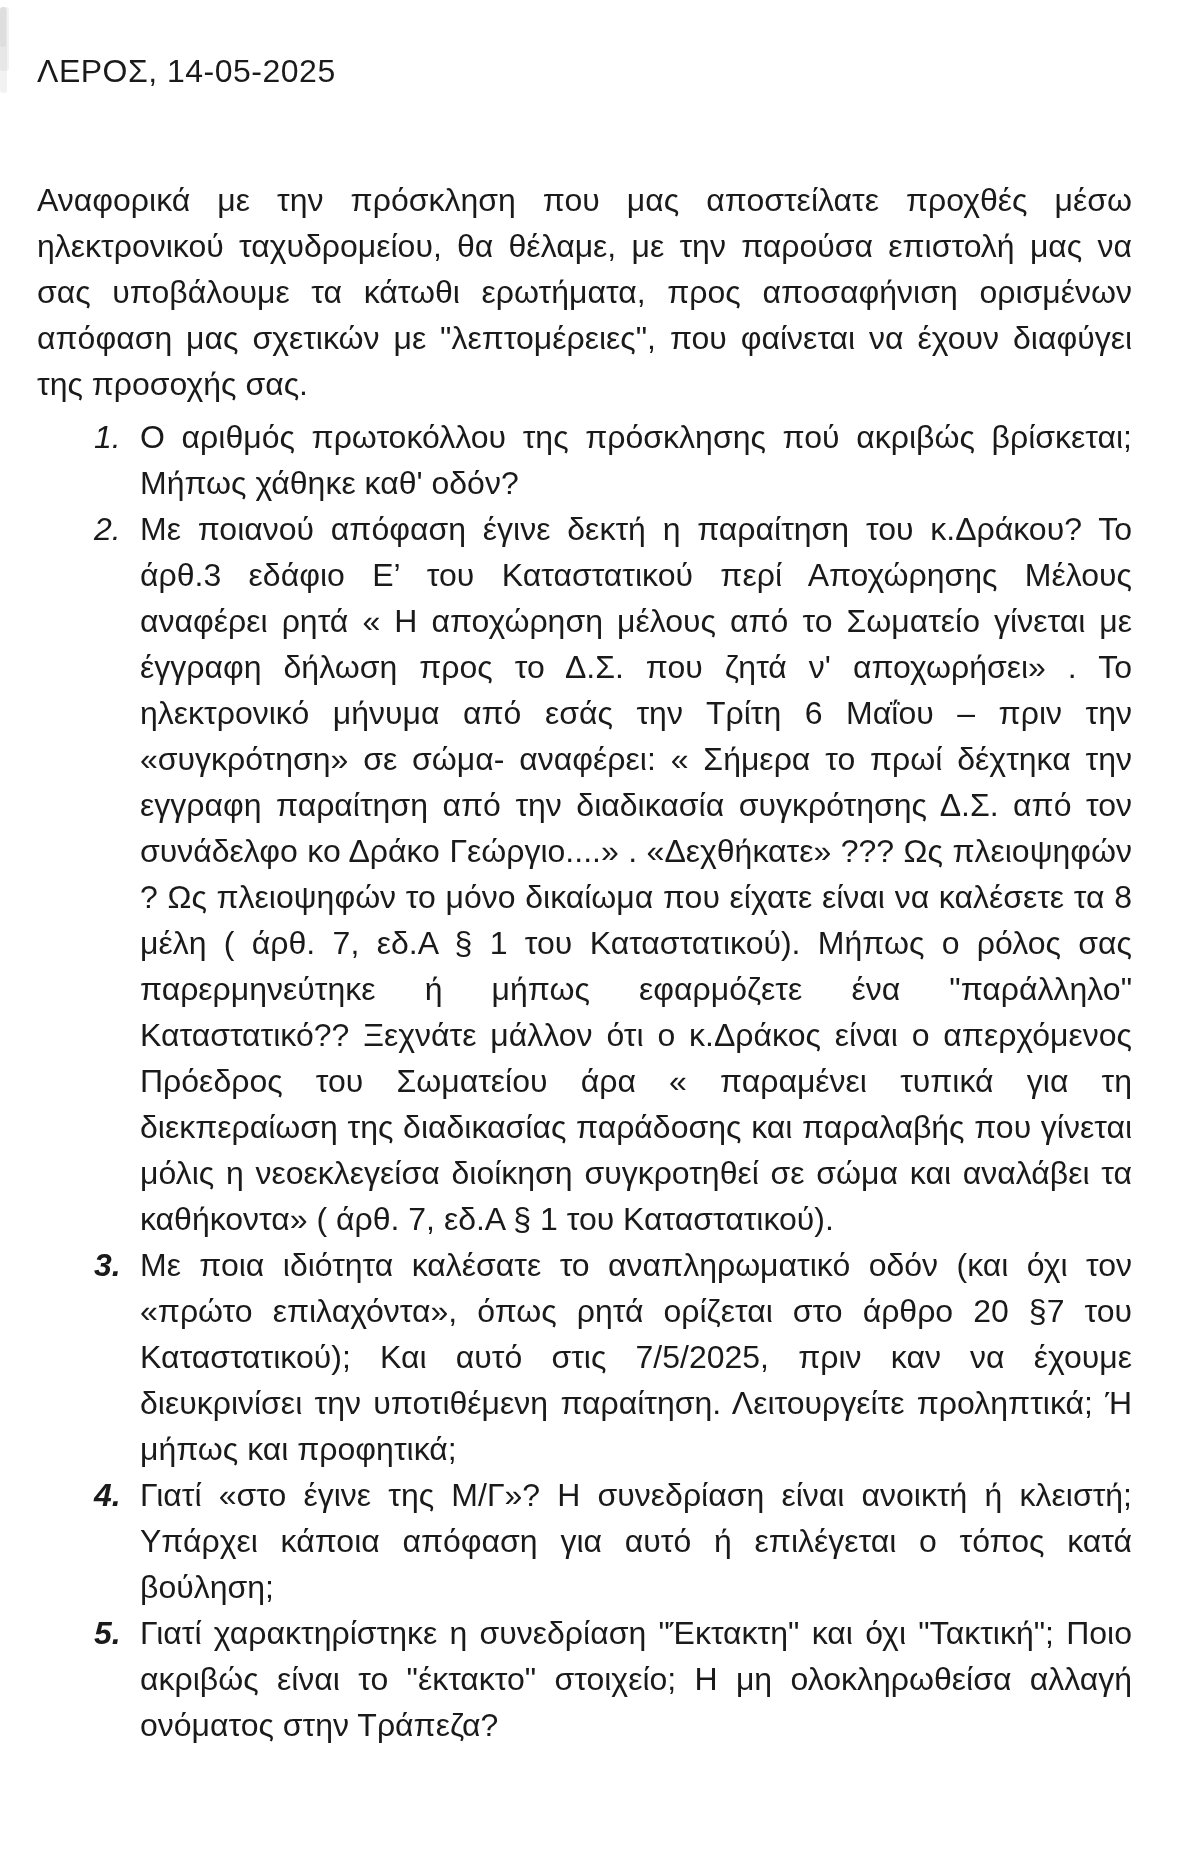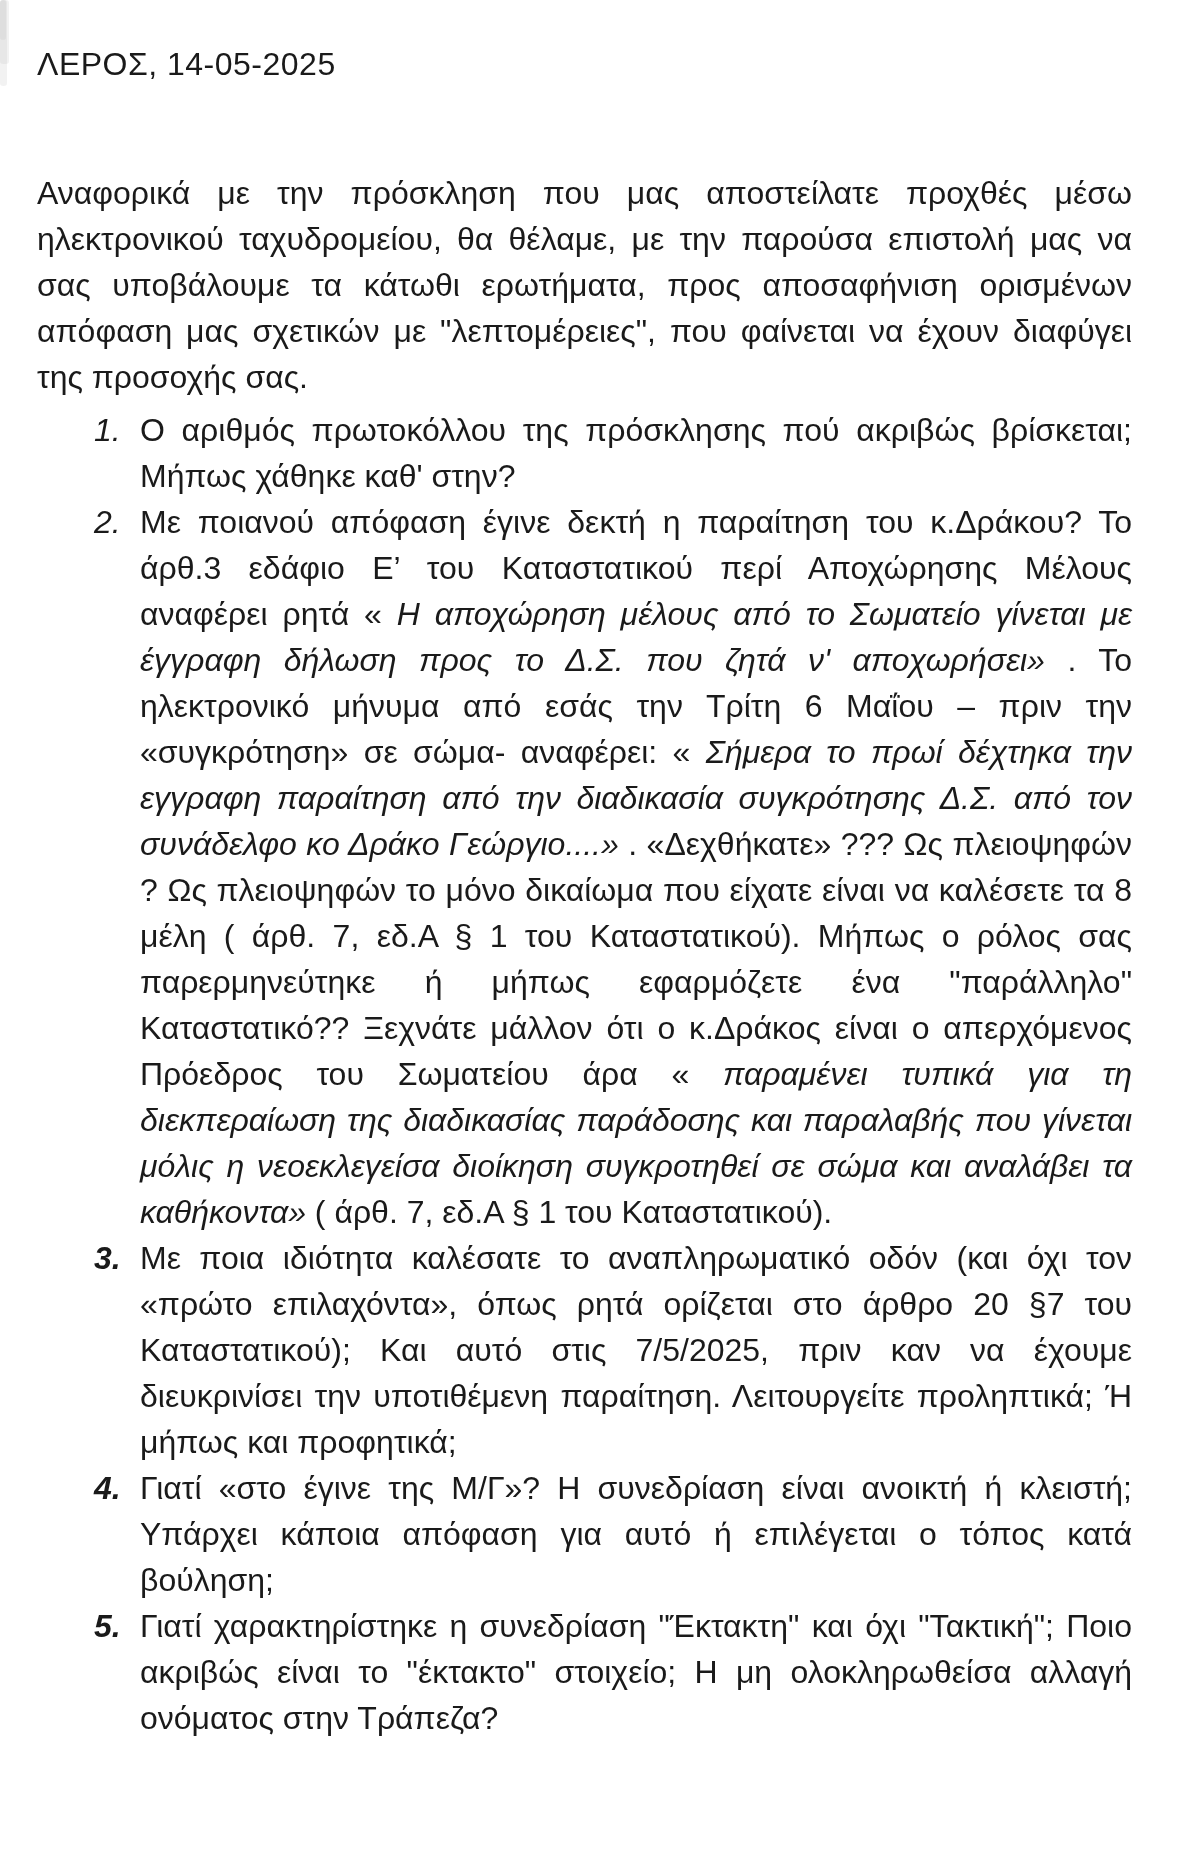--- a/index.html
+++ b/index.html
@@ -1,21 +1,21 @@
 <!DOCTYPE html>
 <html lang="el"><head>
 <meta charset="utf-8">
 <style>
   html,body{margin:0;padding:0;background:#ffffff;}
   .page{
     position:relative;
     width:1169px;height:1853px;
     background:#ffffff;
     box-sizing:border-box;
-    padding:0 37px;
+    padding:7px 37px;
     overflow:hidden;
     font-family:"Liberation Sans","DejaVu Sans",sans-serif;
     color:#1a1a1a;
     -webkit-font-smoothing:antialiased;
   }
   .date{
     margin-top:42px;
     font-size:32px;
     line-height:44px;
     letter-spacing:.5px;
@@ -45,21 +45,21 @@
     text-align:justify;
   }
   .num{
     position:absolute;
     left:-46px;top:0;
     font-style:italic;
     font-weight:normal;
   }
   .num.bold-italic{font-weight:bold;}
   .seg.bold{font-weight:normal;}
-  .seg.italic{font-style:italic;}
+  .seg.italic{}
   .artifact{
     position:absolute;
     background:#b9b9b9;
     opacity:.18;
     border-radius:3px;
     pointer-events:none;
   }
   .artifact.a1{left:0;top:668;width:9px;height:64px;}
   .artifact.a2{left:0;top:1452;width:7px;height:86px;}
   .artifact.a3{left:0;top:1628;width:6px;height:40px;}
@@ -71,19 +71,19 @@
   <div class="artifact a1"></div>
   <div class="artifact a2"></div>
   <div class="artifact a3"></div>
 
   <div class="date">ΛΕΡΟΣ, 14-05-2025</div>
 
 
   <p class="intro">Αναφορικά με την πρόσκληση που μας αποστείλατε προχθές μέσω ηλεκτρονικού ταχυδρομείου, θα θέλαμε, με την παρούσα επιστολή μας να σας υποβάλουμε τα κάτωθι ερωτήματα, προς αποσαφήνιση ορισμένων απόφαση μας σχετικών με "λεπτομέρειες", που φαίνεται να έχουν διαφύγει της προσοχής σας.</p>
 
   <div class="questions" id="questions">
-      <div class="q"><span class="num italic">1.</span><span class="seg bold">Ο αριθμός πρωτοκόλλου της πρόσκλησης πού ακριβώς βρίσκεται; </span><span class="seg normal">Μήπως χάθηκε καθ' στην?</span></div>
+      <div class="q"><span class="num italic">1.</span><span class="seg bold">Ο αριθμός πρωτοκόλλου της πρόσκλησης πού ακριβώς βρίσκεται; </span><span class="seg normal">Μήπως χάθηκε καθ' οδόν?</span></div>
       <div class="q"><span class="num italic">2.</span><span class="seg bold">Με ποιανού απόφαση έγινε δεκτή η παραίτηση του κ.Δράκου? </span><span class="seg normal"> Το άρθ.3 εδάφιο Ε’ του Καταστατικού περί Αποχώρησης Μέλους αναφέρει ρητά « </span><span class="seg italic">Η αποχώρηση μέλους από το Σωματείο γίνεται με έγγραφη δήλωση προς το Δ.Σ. που ζητά ν' αποχωρήσει»</span><span class="seg normal"> .  Το ηλεκτρονικό μήνυμα από εσάς την Τρίτη 6 Μαΐου – πριν την «συγκρότηση» σε σώμα- αναφέρει: « </span><span class="seg italic">Σήμερα το πρωί δέχτηκα την εγγραφη παραίτηση από την διαδικασία συγκρότησης Δ.Σ. από τον συνάδελφο κο Δράκο  Γεώργιο....»</span><span class="seg normal"> . «Δεχθήκατε» ??? Ως πλειοψηφών ? Ως πλειοψηφών το </span><span class="seg bold">μόνο</span><span class="seg normal"> δικαίωμα που είχατε είναι να καλέσετε τα 8 μέλη ( άρθ. 7, εδ.Α § 1 του Καταστατικού). Μήπως ο ρόλος σας παρερμηνεύτηκε ή μήπως εφαρμόζετε ένα "παράλληλο" Καταστατικό?? Ξεχνάτε μάλλον ότι ο  κ.Δράκος είναι ο απερχόμενος Πρόεδρος του Σωματείου άρα « </span><span class="seg italic">παραμένει τυπικά για τη διεκπεραίωση της διαδικασίας παράδοσης και παραλαβής που γίνεται μόλις η νεοεκλεγείσα διοίκηση συγκροτηθεί σε σώμα και αναλάβει τα καθήκοντα»</span><span class="seg normal"> ( άρθ. 7, εδ.Α § 1 του Καταστατικού).</span></div>
       <div class="q"><span class="num bold-italic">3.</span><span class="seg bold">Με ποια ιδιότητα καλέσατε το αναπληρωματικό οδόν </span><span class="seg normal">(και όχι τον «πρώτο επιλαχόντα», όπως ρητά ορίζεται στο άρθρο 20 §7 του Καταστατικού); Και αυτό στις 7/5/2025, πριν καν να έχουμε διευκρινίσει την υποτιθέμενη παραίτηση. Λειτουργείτε προληπτικά; Ή μήπως και προφητικά;</span></div>
       <div class="q"><span class="num bold-italic">4.</span><span class="seg bold">Γιατί «στο έγινε της Μ/Γ»? </span><span class="seg normal"> Η συνεδρίαση είναι ανοικτή ή κλειστή; Υπάρχει κάποια απόφαση για αυτό ή επιλέγεται ο τόπος κατά βούληση;</span></div>
       <div class="q"><span class="num bold-italic">5.</span><span class="seg bold">Γιατί χαρακτηρίστηκε η συνεδρίαση "Έκτακτη" και όχι "Τακτική"; </span><span class="seg normal">Ποιο ακριβώς είναι το "έκτακτο" στοιχείο; Η μη ολοκληρωθείσα αλλαγή ονόματος στην Τράπεζα?</span></div>
     </div>
 </div>
 
 </body></html>

